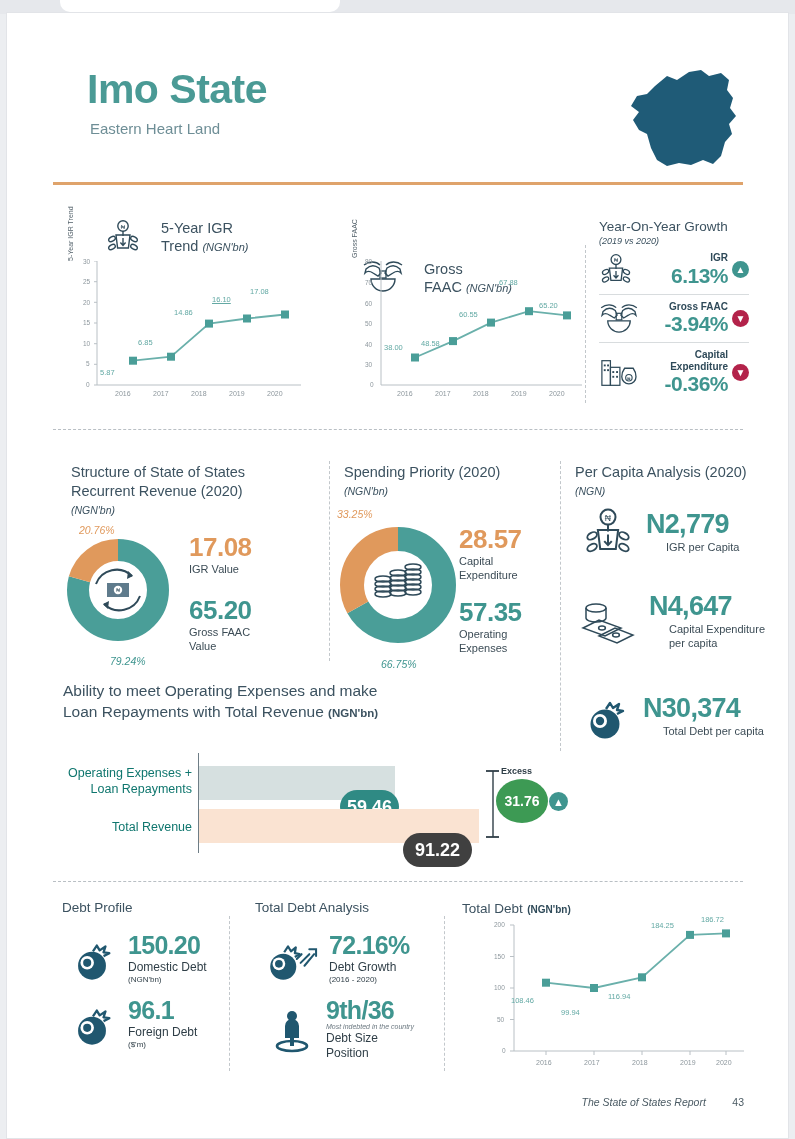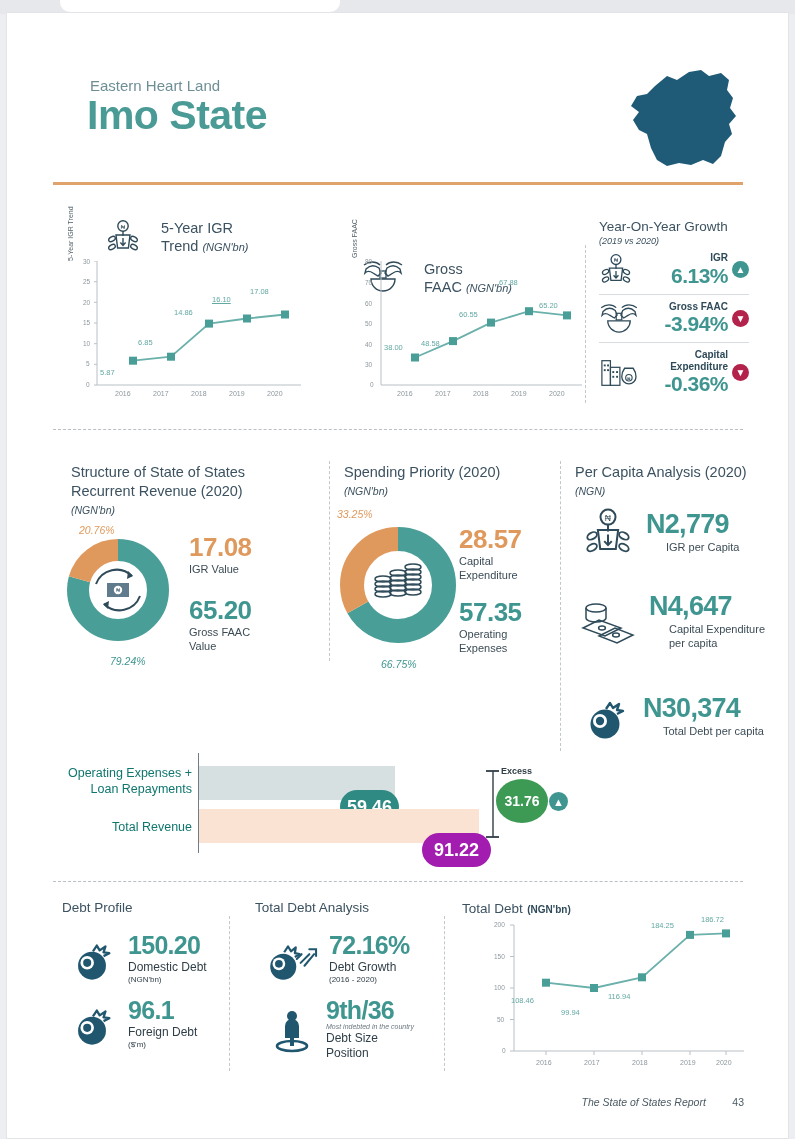--- a/index.html
+++ b/index.html
@@ -91,22 +91,22 @@
 </head>
 <body>
 
 <div id="chrome-band">
   <div id="chrome-tab"></div>
 </div>
 
 <div id="page">
 
   <div id="header">
+    <div id="state-title">Imo State</div>
     <div id="state-sub">Eastern Heart Land</div>
-    <div id="state-title">Imo State</div>
     <svg id="map-shape" viewBox="0 0 140 110">
       <path fill="#1f5b77" d="M38 22 L50 12 L60 16 L72 8 L84 6 L92 12 L104 9 L112 16 L110 26 L116 34 L113 44 L119 52
         L112 60 L115 70 L108 78 L104 92 L96 100 L86 96 L74 101 L62 99 L50 102 L40 96 L34 84 L30 70 L22 66 L16 56
         L22 48 L14 42 L20 32 L30 30 Z"></path>
     </svg>
   </div>
   <div id="orange-rule"></div>
 
   <div class="sec1" style="left:98px; top:206px;">
     <div class="chart-head">
@@ -427,33 +427,38 @@
       <circle cx="21" cy="28" r="7" fill="#fff"></circle>
       <circle cx="21" cy="28" r="4.2" fill="#20576f"></circle>
       <path d="M27 16 l4 -6 l3 5 l6 -4 l-2 6 l6 1 l-6 3" fill="none" stroke="#20576f" stroke-width="2.4" stroke-linejoin="round"></path>
     </svg>
     <div>
       <div class="pc-val">N30,374</div>
       <div class="pc-cap">Total Debt per capita</div>
     </div>
   </div>
 
+  <div id="ability-title">
+    <span>Ability to meet Operating Expenses and make</span><br>
+    <span>Loan Repayments with Total Revenue</span>
+    <em>(NGN'bn)</em>
+  </div>
 
   <div style="position:absolute; left:191px; top:740px; width:1px; height:100px; background:#6e7d86;"></div>
 
   <div class="barlabel" style="left:40px; top:752px; width:145px;">
     <span>Operating Expenses +</span><br>
     <span>Loan Repayments</span>
   </div>
   <div class="bartrack" style="left:192px; top:753px; width:196px; background:#d6e0e0;"></div>
   <div class="barcap" style="left:333px; top:753px; width:59px; background:#2f8a84;">59.46</div>
 
   <div class="barlabel" style="left:40px; top:806px; width:145px;">Total Revenue</div>
   <div class="bartrack" style="left:192px; top:796px; width:280px; background:#fae3d2;"></div>
-  <div class="barcap" style="left:415px; top:796px; width:69px; background:#a21caf;">91.22</div>
+  <div class="barcap" style="left:396px; top:796px; width:69px; background:#404040;">91.22</div>
 
   <svg style="position:absolute; left:478px; top:752px;" width="26" height="78">
     <line x1="8" y1="6" x2="8" y2="72" stroke="#2f3e47" stroke-width="1.4"></line>
     <line x1="1" y1="6" x2="14" y2="6" stroke="#2f3e47" stroke-width="1.8"></line>
     <line x1="1" y1="72" x2="14" y2="72" stroke="#2f3e47" stroke-width="1.8"></line>
   </svg>
   <div id="excess-lbl" style="left:494px; top:753px;">Excess</div>
   <div id="excess-bubble" style="left:489px; top:766px;">31.76</div>
   <div class="arrow up" style="position:absolute; left:542px; top:779px; width:19px; height:19px; font-size:11px;">▲</div>
 

